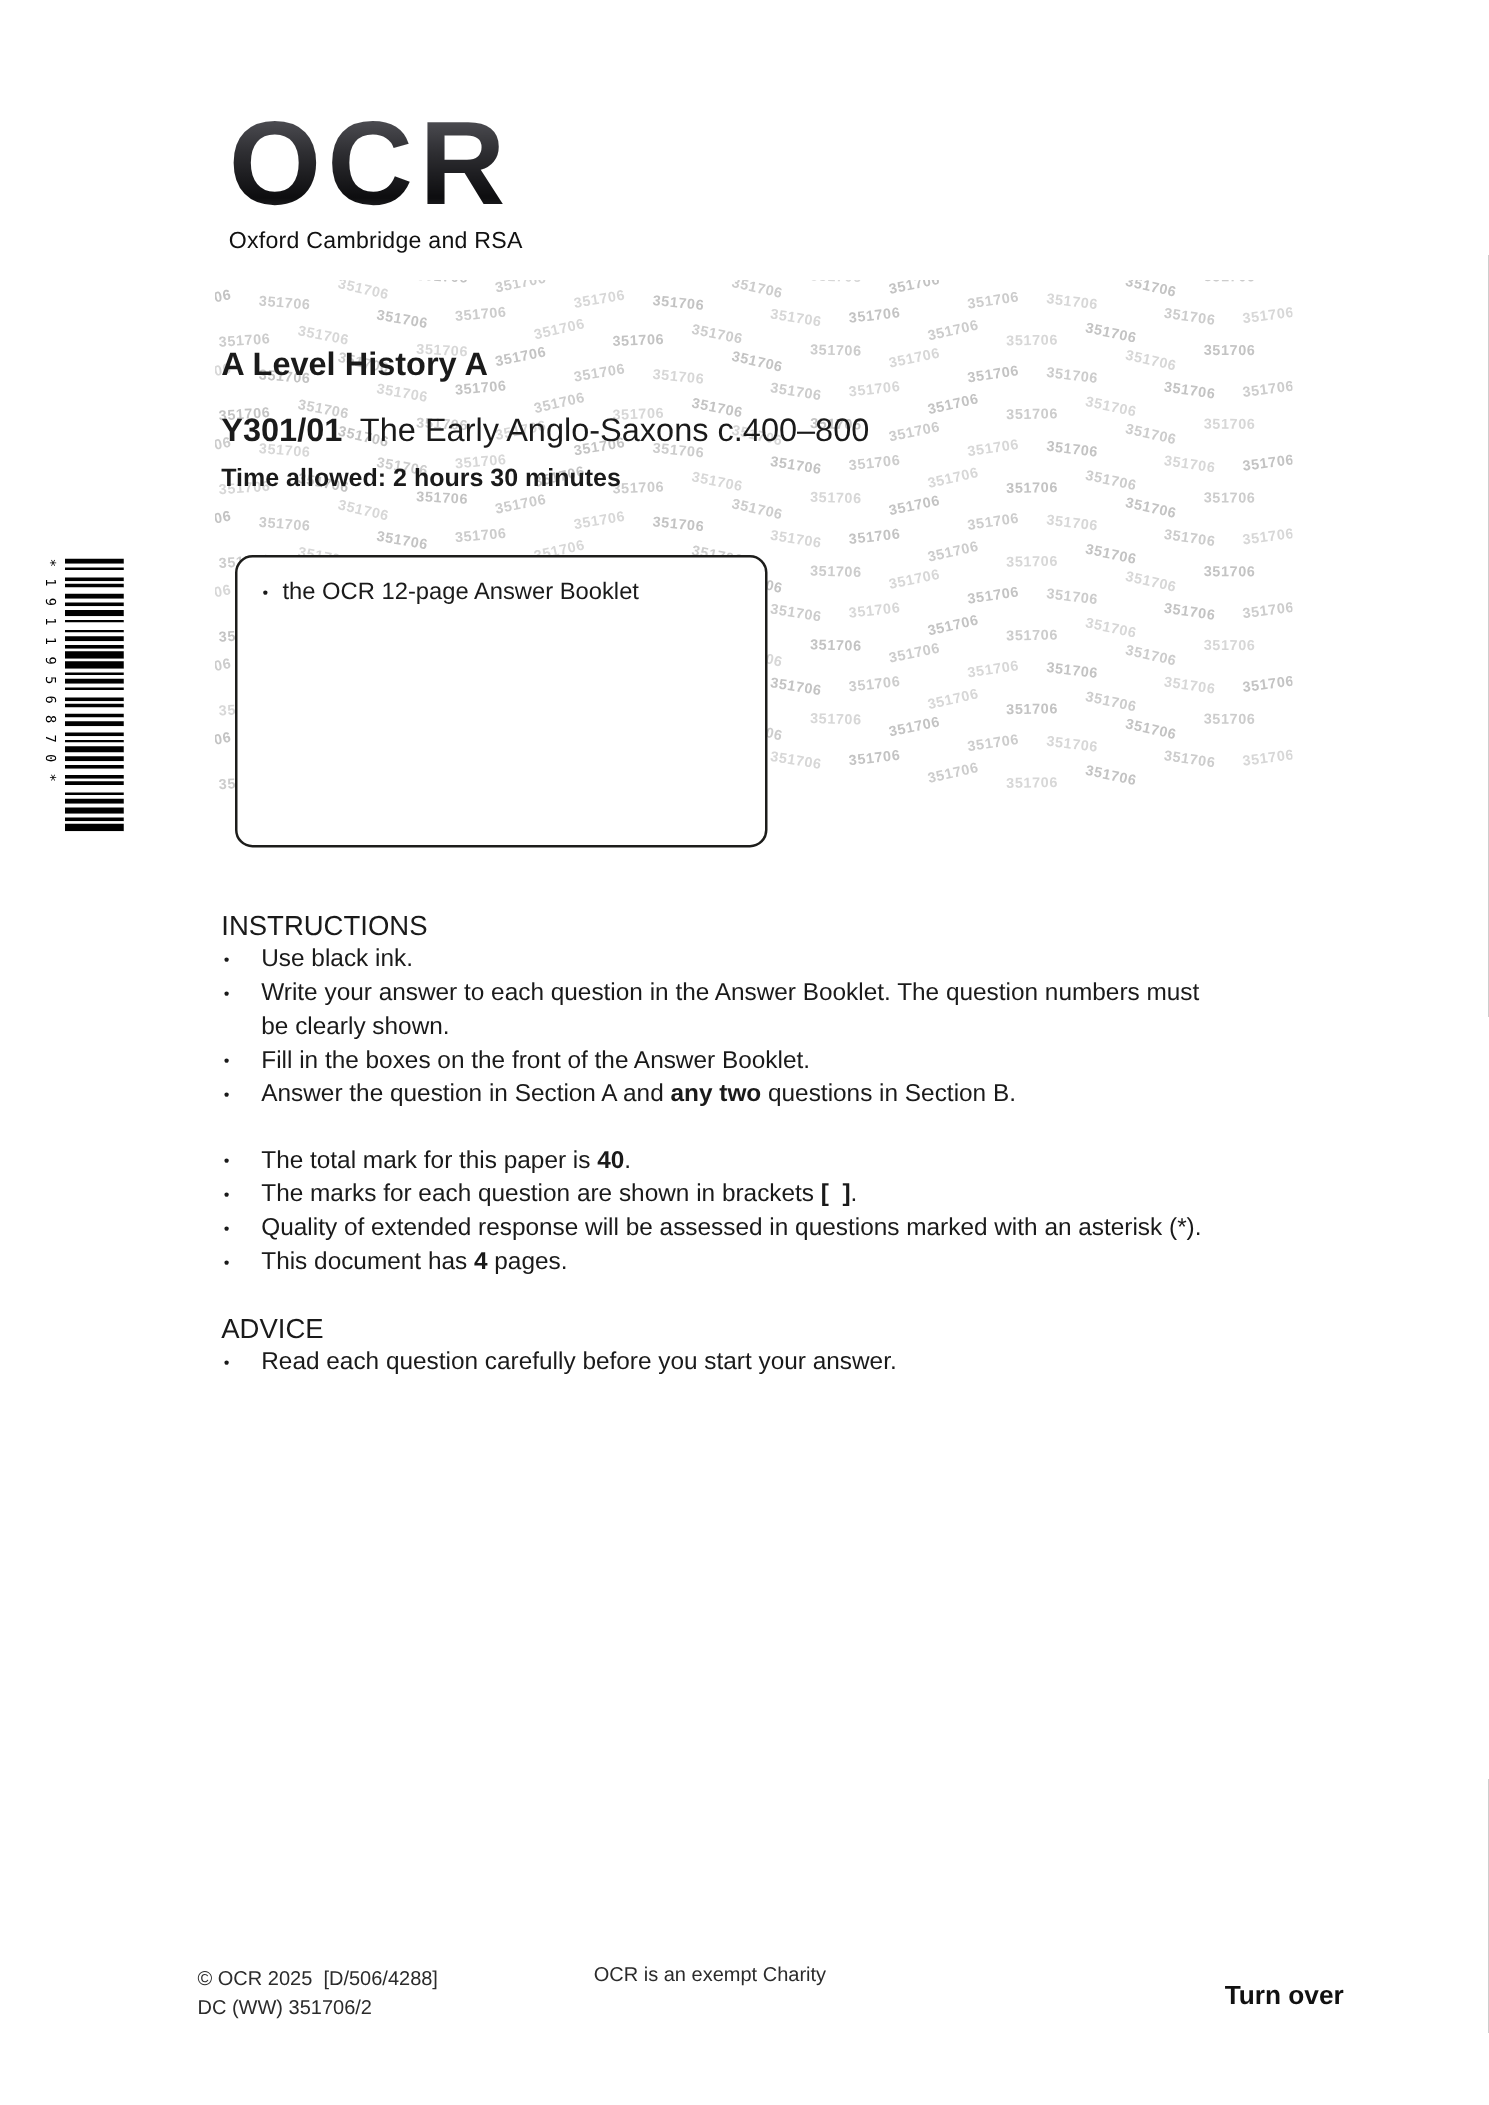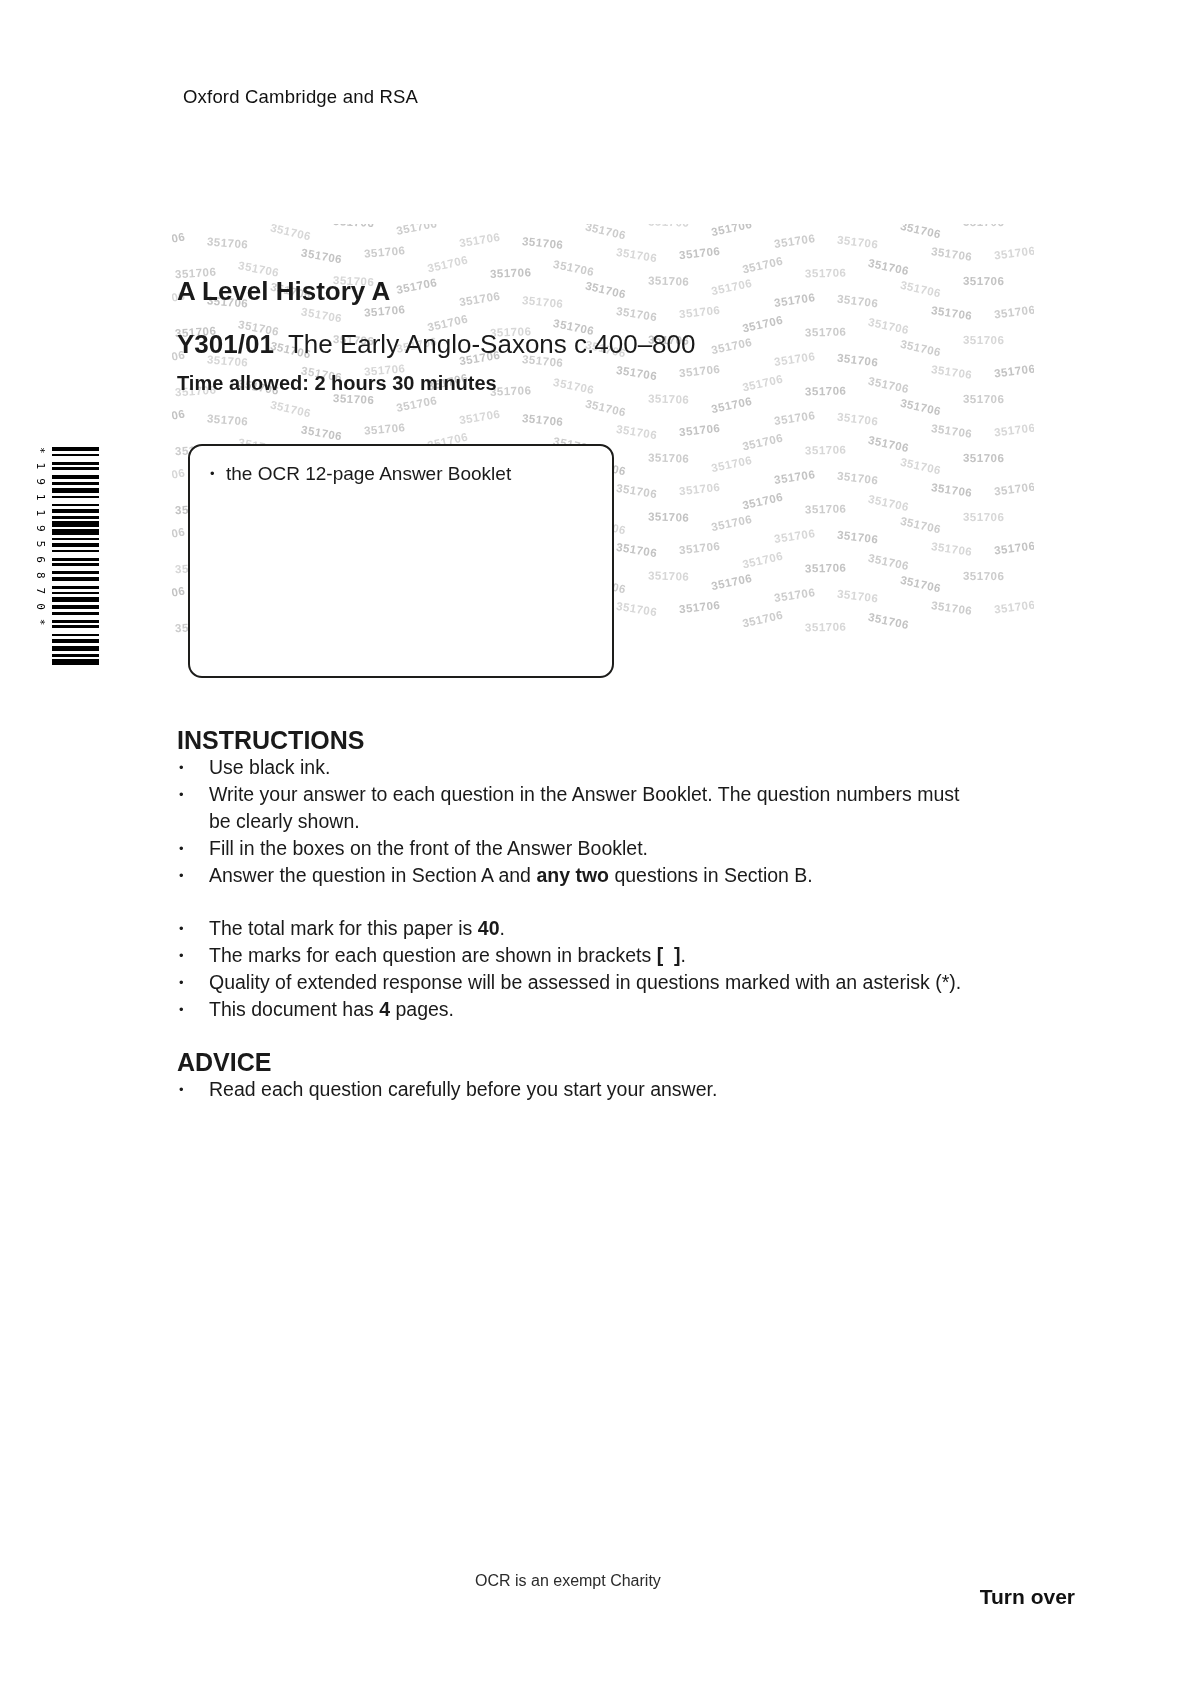--- a/index.html
+++ b/index.html
@@ -53,21 +53,21 @@
     font-family:"DejaVu Sans Mono", monospace;
     font-size:11px;letter-spacing:9px;color:#000;
   }
   .barcode-bars{position:absolute;left:18px;top:0;width:47px;height:221px;display:flex;flex-direction:column;}
   .barcode-bars div{width:100%;}
   .bar-b{background:#000;}
   .bar-w{background:#fff;}
   
   .sections{position:absolute;left:177px;top:727px;width:840px;z-index:1;}
   .section{margin-bottom:26px;}
-  .sec-heading{font-size:25px;font-weight:bold;line-height:27px;}
+  .sec-heading{font-size:22px;font-weight:normal;line-height:27px;}
   .bullet-row{display:flex;font-size:19.5px;line-height:27px;}
   .bullet-row .dot{flex:0 0 30px;font-size:13px;line-height:27px;padding-left:2px;}
   .bullet-row .txt{flex:1;}
   .bullet-row .b{font-weight:bold;text-align:center;}
   
   .footer-left{position:absolute;left:158px;top:1572px;font-size:16px;line-height:23px;color:#2b2b2b;white-space:pre;z-index:1;}
   .footer-center{position:absolute;left:475px;top:1572px;font-size:16px;color:#2b2b2b;z-index:1;}
   .footer-turn{position:absolute;right:116px;top:1585px;font-size:21px;font-weight:bold;color:#111;z-index:1;}
 </style>
 </head>
@@ -268,20 +268,21 @@
       <span style="left: 444px; top: 378.683px; color: rgb(215, 215, 215); transform: rotate(9.1deg);">351706</span>
       <span style="left: 507px; top: 376.829px; color: rgb(195, 195, 195); transform: rotate(-6.2deg);">351706</span>
       <span style="left: 570px; top: 388.714px; color: rgb(204, 204, 204); transform: rotate(-12.7deg);">351706</span>
       <span style="left: 633px; top: 397.454px; color: rgb(215, 215, 215); transform: rotate(-1.2deg);">351706</span>
       <span style="left: 696px; top: 390.632px; color: rgb(195, 195, 195); transform: rotate(12deg);">351706</span>
       <span style="left: 759px; top: 377.94px; color: rgb(204, 204, 204); transform: rotate(8.2deg);">351706</span>
       <span style="left: 822px; top: 377.408px; color: rgb(215, 215, 215); transform: rotate(-7.3deg);">351706</span>
     </div>
 
   <div class="logo-block">
+    <div class="logo-text">OCR</div>
     <div class="logo-tagline">Oxford Cambridge and RSA</div>
   </div>
 
   <div class="h2">A Level History A</div>
 
   <div class="paper-line">
     <span class="code">Y301/01</span><span>The Early Anglo-Saxons c.400–800</span>
   </div>
 
   <div class="time-line">Time allowed: 2 hours 30 minutes</div>
@@ -403,16 +404,18 @@
       </div>
       <div class="section">
         <div class="sec-heading">ADVICE</div>
         <div class="bullet-row">
           <span class="dot">•</span>
           <div class="txt"><span>Read each question carefully before you start your answer.</span></div>
         </div>
       </div>
     </div>
 
+  <div class="footer-left"><span>© OCR 2025  [D/506/4288]</span>
+<span>DC (WW) 351706/2</span></div>
   <div class="footer-center">OCR is an exempt Charity</div>
   <div class="footer-turn">Turn over</div>
 
 </div>
 
 </body></html>

